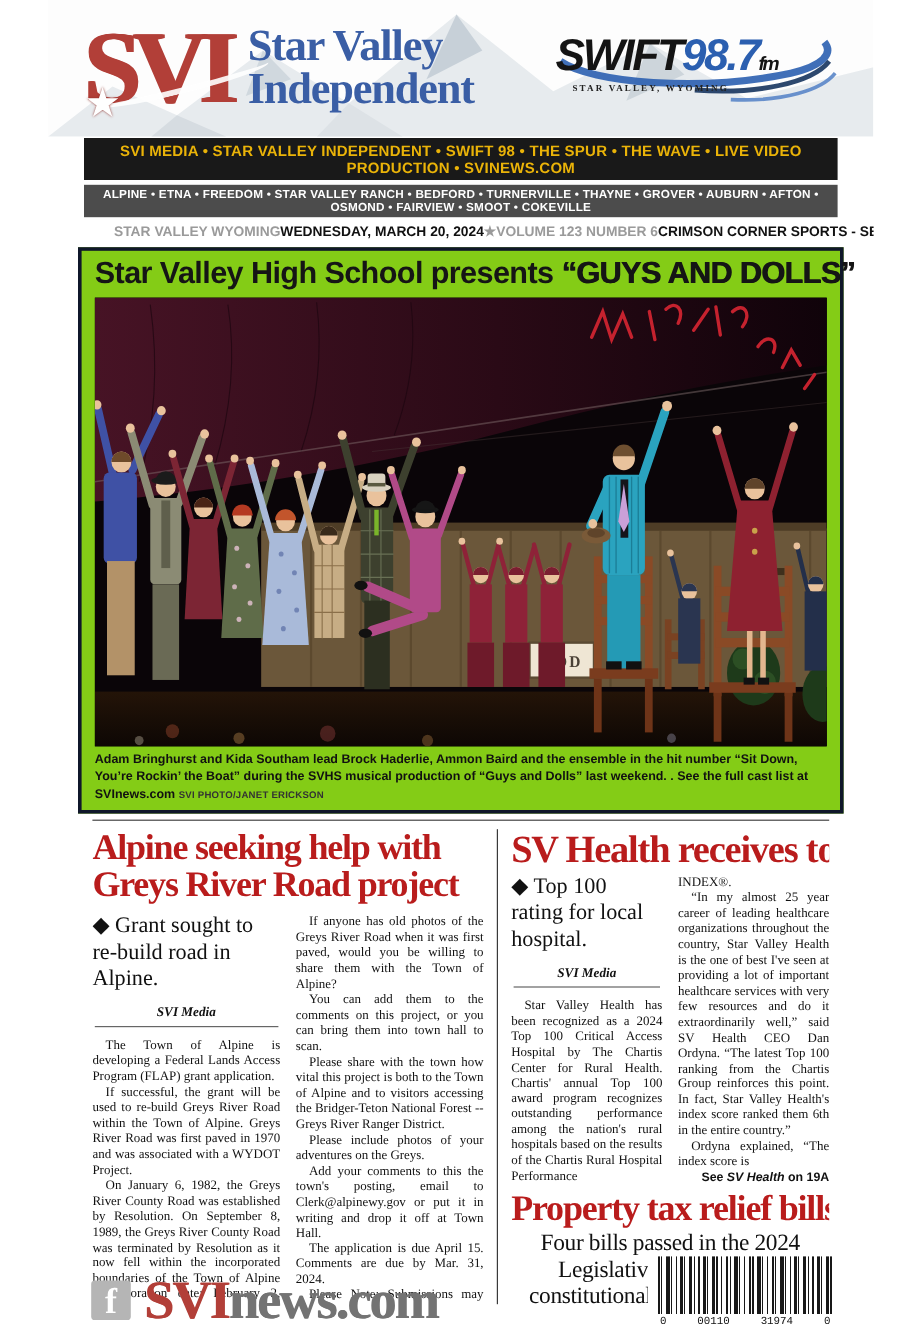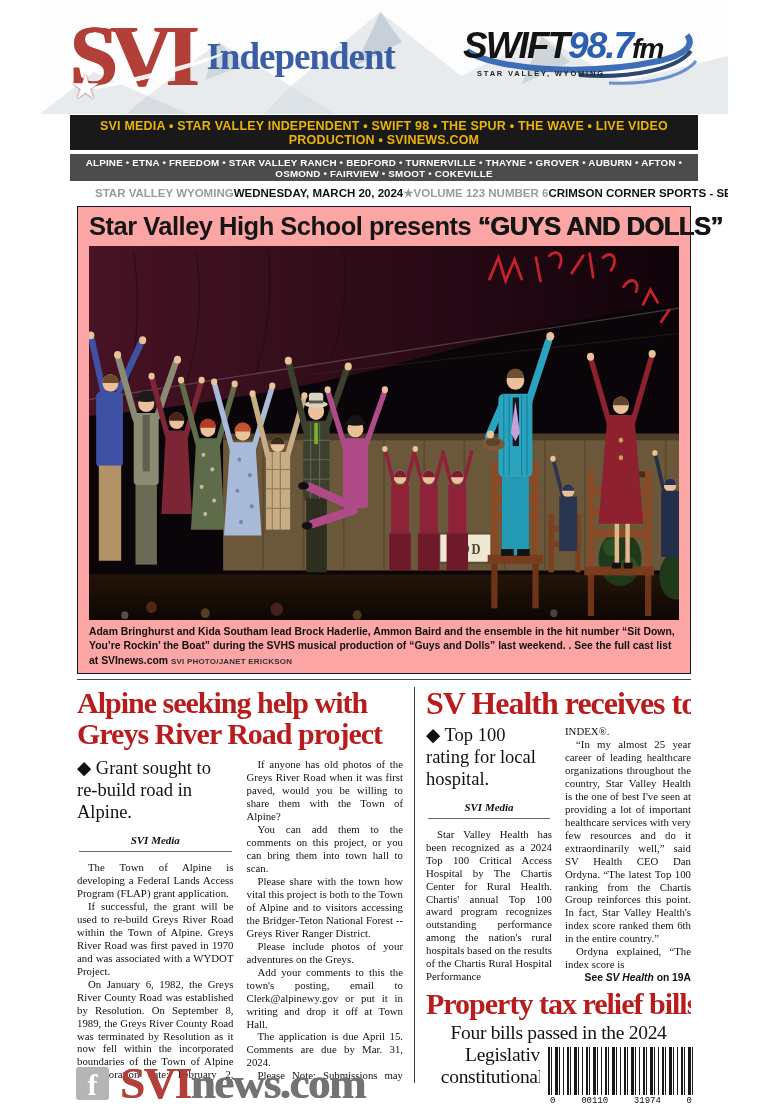--- a/index.html
+++ b/index.html
@@ -15,31 +15,31 @@
   .mast-content { position:relative; height:100%; display:flex; align-items:center; padding:0 30px; }
   .svi-logo { position:relative; font-family:"Liberation Serif", serif; font-weight:bold; font-size:86px; line-height:0.9; color:#b23f38; letter-spacing:-7px; text-shadow:1px 0 #b23f38, -1px 0 #b23f38; }
   .svi-star { position:absolute; left:2px; bottom:-4px; font-size:30px; color:#ffffff; letter-spacing:0; text-shadow:0 0 2px #8a2a24; }
   .svi-swoosh { position:absolute; left:6px; top:44px; width:150px; height:16px; border-bottom:5px solid #ffffff; border-radius:50%; transform:rotate(-14deg); opacity:.9; }
   .mast-title { margin-left:14px; color:#3a5ea5; font-weight:bold; font-size:37px; line-height:0.98; letter-spacing:-1px; }
   .swift { position:relative; margin-left:auto; width:235px; height:80px; }
   .swift-swoosh { position:absolute; inset:0; width:100%; height:100%; }
   .swift-row { position:relative; font-family:"Liberation Sans", sans-serif; font-style:italic; font-weight:bold; font-size:37px; letter-spacing:-2px; white-space:nowrap; margin-top:8px; }
   .swift-name { color:#141414; }
   .swift-freq { color:#2b5fb0; }
-  .swift-fm { color:#141414; font-size:28px; }
-  .swift-sub { position:relative; font-family:Liberation Sans, sans-serif; font-size:7.5px; font-weight:bold; letter-spacing:1.8px; color:#222; margin:2px 0 0 14px; }
+  .swift-fm { color:#141414; font-size:16px; }
+  .swift-sub { position:relative; font-family:Liberation Serif, serif; font-size:7.5px; font-weight:bold; letter-spacing:1.8px; color:#222; margin:2px 0 0 14px; }
   
   .bar-media { margin:1px 30px 0; background:#191919; color:#eab308; font-family:"Liberation Sans", sans-serif; font-weight:bold; font-size:12.5px; letter-spacing:.2px; text-align:center; padding:4px 0 3px; }
   .bar-towns { margin:4px 30px 0; background:#4c4c4c; color:#fff; font-family:"Liberation Sans", sans-serif; font-weight:bold; font-size:9.8px; letter-spacing:.2px; text-align:center; padding:3px 0 2px; }
   .dateline { margin:5px 55px 0; display:flex; align-items:baseline; font-family:"Liberation Sans", sans-serif; font-size:11.5px; font-weight:bold; white-space:nowrap; }
   .dl-gray { color:#9a9a9a; } .dl-black { color:#111; }
   .dl-right { margin-left:auto; color:#111; }
   .dl-sp { width:5px; display:inline-block; }
   
-  .feature { margin:6px 37px 0; background:#fca5a5; border:1px solid #0f172a; padding:4px 11px 5px; }
+  .feature { margin:6px 25px 0; background:#84cc16; border:3px solid #0f172a; padding:4px 11px 5px; }
   .feature-headline { font-family:"Liberation Sans", sans-serif; font-weight:bold; font-size:25.5px; letter-spacing:-.5px; color:#151515; text-align:center; margin:1px 0 5px; white-space:nowrap; }
   .feature-headline .hl-em { text-shadow:.7px 0 0 currentColor; }
   .photo { position:relative; height:374px; background:#000; overflow:hidden; }
   .photo svg { display:block; width:100%; height:100%; }
   .caption { font-family:"Liberation Sans", sans-serif; font-weight:bold; font-size:10.4px; line-height:1.38; color:#111; margin-top:5px; }
   .caption-credit { font-size:8px; color:#333; letter-spacing:.2px; }
   
   .articles { position:relative; margin:5px 37px 0; border-top:1px solid #444; padding-top:7px; display:flex; height:404px; overflow:hidden; }
   .col-left { width:326px; flex:none; }
   .v-divider { width:1px; background:#3a3a3a; margin:0 11px; flex:none; }
@@ -82,20 +82,21 @@
       <path d="M120,96 L96,114 L166,114 Z" fill="#d6dce1"></path>
       <path d="M280,86 L250,114 L330,114 Z" fill="#dde2e6"></path>
     </svg>
     <div class="mast-content">
       <div class="svi-logo">
         <span>SVI</span>
         <span class="svi-swoosh"></span>
         <span class="svi-star">★</span>
       </div>
       <div class="mast-title">
+        <div>Star Valley</div>
         <div>Independent</div>
       </div>
       <div class="swift">
         <svg class="swift-swoosh" viewBox="0 0 235 80">
           <path d="M4,34 C30,52 120,60 196,44 C222,38 232,28 224,18" stroke="#2b5fb0" stroke-width="6" fill="none" opacity=".9"></path>
           <path d="M116,58 C168,62 214,52 228,34" stroke="#16345e" stroke-width="4" fill="none" opacity=".9"></path>
           <path d="M146,66 C190,68 222,58 233,44" stroke="#5a86c8" stroke-width="3" fill="none" opacity=".9"></path>
         </svg>
         <div class="swift-row">
           <span class="swift-name">SWIFT</span><span class="swift-freq">98.7</span><span class="swift-fm">fm</span>

